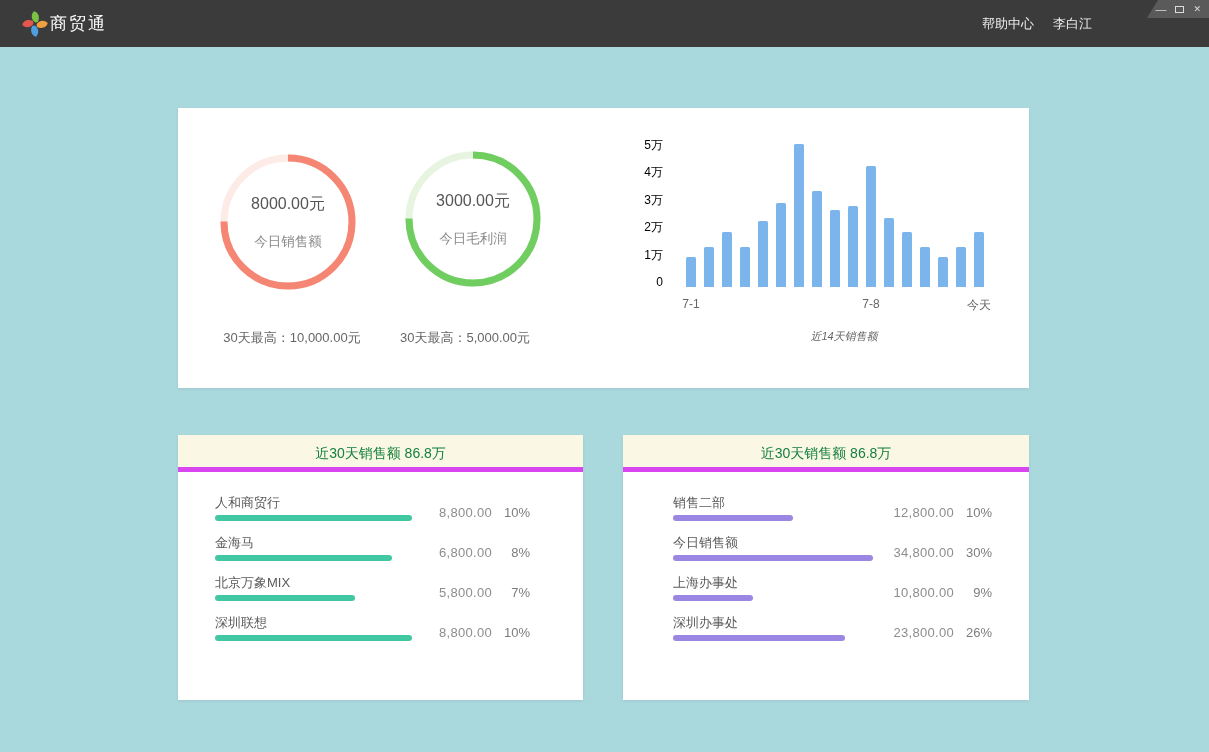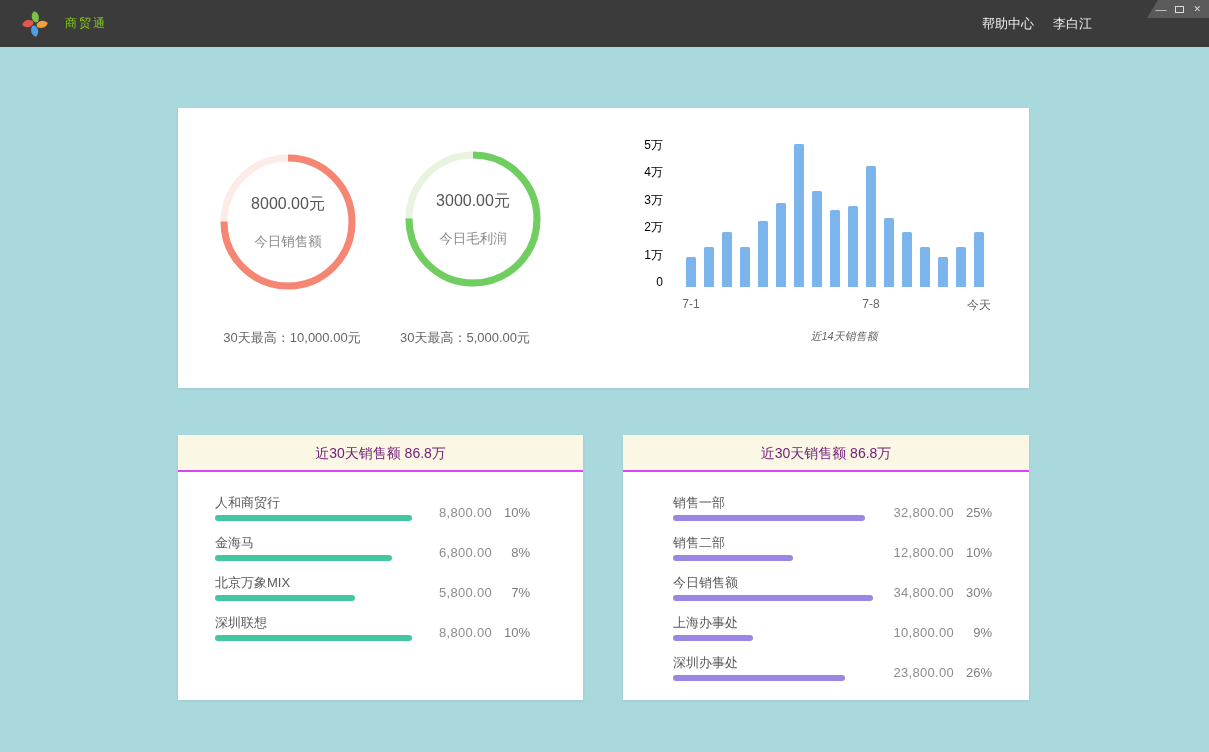--- a/index.html
+++ b/index.html
@@ -10,21 +10,21 @@
     font-family:"Liberation Sans","DejaVu Sans",sans-serif;
     overflow:hidden;
   }
 
   
   .titlebar {
     position:absolute; left:0; top:0; width:1209px; height:47px;
     background:#3b3b3b; display:flex; align-items:center;
   }
   .logo { margin-left:20px; width:30px; height:30px; flex:0 0 auto; }
-  .app-title { margin-left:15px; color:#84cc16; font-size:12px; letter-spacing:2px; }
+  .app-title { color:#ffffff; font-size:17px; letter-spacing:2px; }
   .titlebar-right {
     position:absolute; right:117px; top:0; height:47px;
     display:flex; align-items:center; gap:19px;
   }
   .titlebar-link { color:#ededed; font-size:13px; cursor:default;text-align:right; }
   .win-controls {
     position:absolute; right:0; top:0; width:62px; height:18px;
     background:#5a5a5a;
     clip-path:polygon(11px 0, 100% 0, 100% 100%, 0 100%);
     display:flex; align-items:center; justify-content:flex-end;
@@ -77,22 +77,22 @@
   .chart-caption {
     position:absolute; left:566px; top:221px; width:200px; text-align:center;
     font-size:11px; color:#666;font-style:italic;
   }
 
   
   .list-card-left  { left:178px; top:435px; width:405px; height:265px; }
   .list-card-right { left:623px; top:435px; width:406px; height:265px; }
   .list-header {
     height:37px; line-height:37px; text-align:center;
-    background:#faf8e5; border-bottom:2px solid #d946ef;
-    font-size:14px; color:#701a75;
+    background:#faf8e5; border-bottom:5px solid #d946ef;
+    font-size:14px; color:#15803d;
   }
   .list-body-left  { padding:22px 53px 0 37px; }
   .list-body-right { padding:22px 37px 0 50px; }
   .lrow { position:relative; height:39px; margin-bottom:1px; }
   .lname { position:absolute; left:0; top:0; font-size:13px; color:#5a5a5a; }
   .lbar { position:absolute; left:0; top:21px; height:6px; border-radius:3px; }
   .lvals {
     position:absolute; right:0; top:11px; display:flex;
     font-size:13px; color:#8d8d8d; line-height:16px;
   }
@@ -223,28 +223,20 @@
           <span class="lpct">10%</span>
         </div>
       </div>
     </div>
 </div>
 
 <div class="card list-card-right">
   <div class="list-header">近30天销售额 86.8万</div>
   <div class="list-body-right" id="department-list">
       <div class="lrow">
-        <div class="lname">销售一部</div>
-        <div class="lbar" style="width: 192px; background: rgb(156, 134, 227);"></div>
-        <div class="lvals">
-          <span class="lval">32,800.00</span>
-          <span class="lpct">25%</span>
-        </div>
-      </div>
-      <div class="lrow">
         <div class="lname">销售二部</div>
         <div class="lbar" style="width: 120px; background: rgb(156, 134, 227);"></div>
         <div class="lvals">
           <span class="lval">12,800.00</span>
           <span class="lpct">10%</span>
         </div>
       </div>
       <div class="lrow">
         <div class="lname">今日销售额</div>
         <div class="lbar" style="width: 200px; background: rgb(156, 134, 227);"></div>

